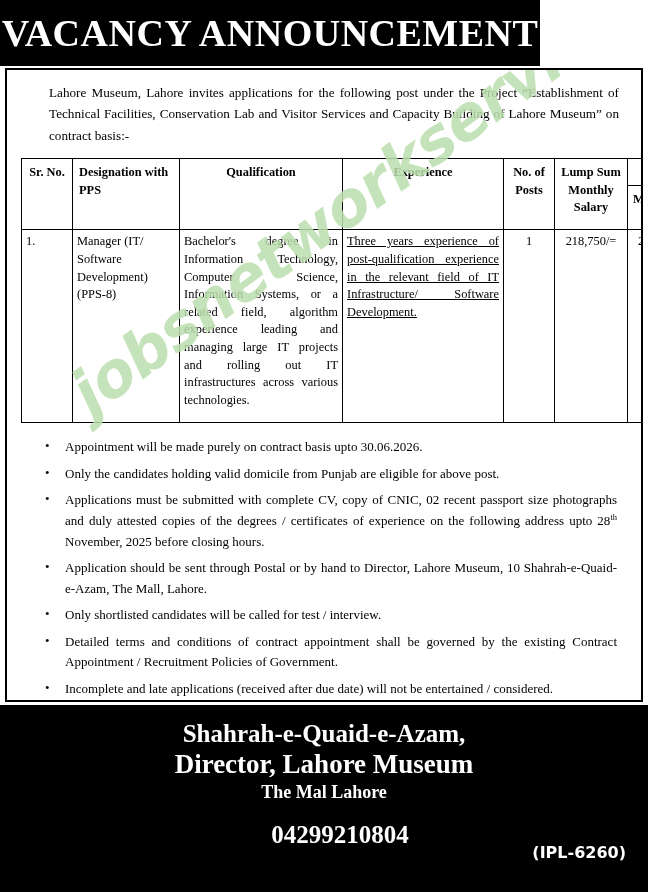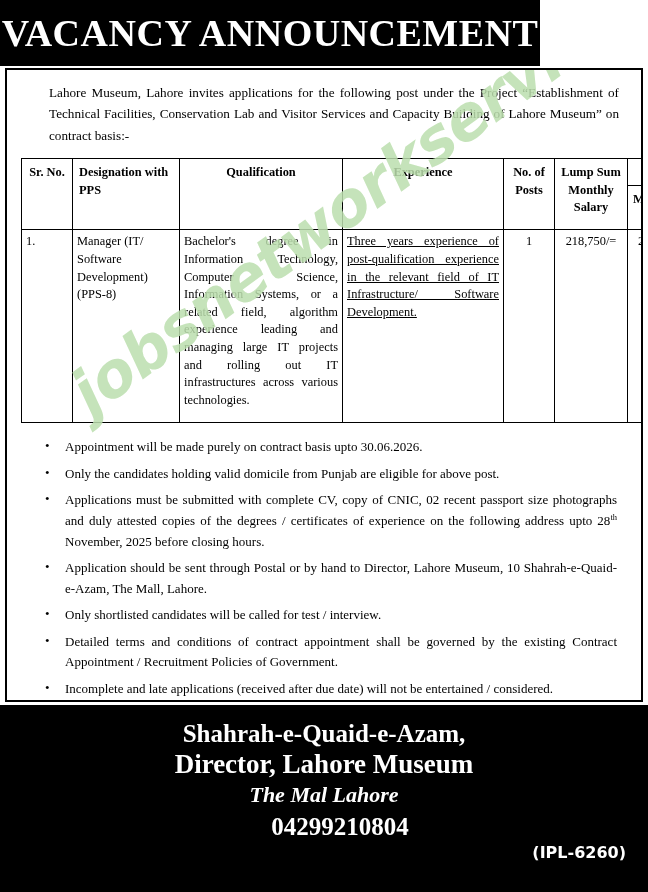--- a/index.html
+++ b/index.html
@@ -188,21 +188,21 @@
   }
   .f-line {
     font-family: "Liberation Serif", "DejaVu Serif", serif;
     font-weight: bold;
     color: #ffffff;
     line-height: 1.16;
     white-space: nowrap;
   }
   .f1 { font-size: 27px; margin-bottom: 2px; }
   .f2 { font-size: 25px; margin-bottom: 1px; }
-  .f3 { font-size: 22px; margin-bottom: 4px; font-style: italic; }
+  .f3 { font-size: 18px; margin-bottom: 17px; }
   .f4 { font-size: 25px; padding-left: 32px; }
   .ipl {
     position: absolute;
     right: 22px;
     bottom: 30px;
     font-family: "DejaVu Sans", sans-serif;
     font-size: 16px;
     font-weight: bold;
     color: #ffffff;
     white-space: nowrap;

